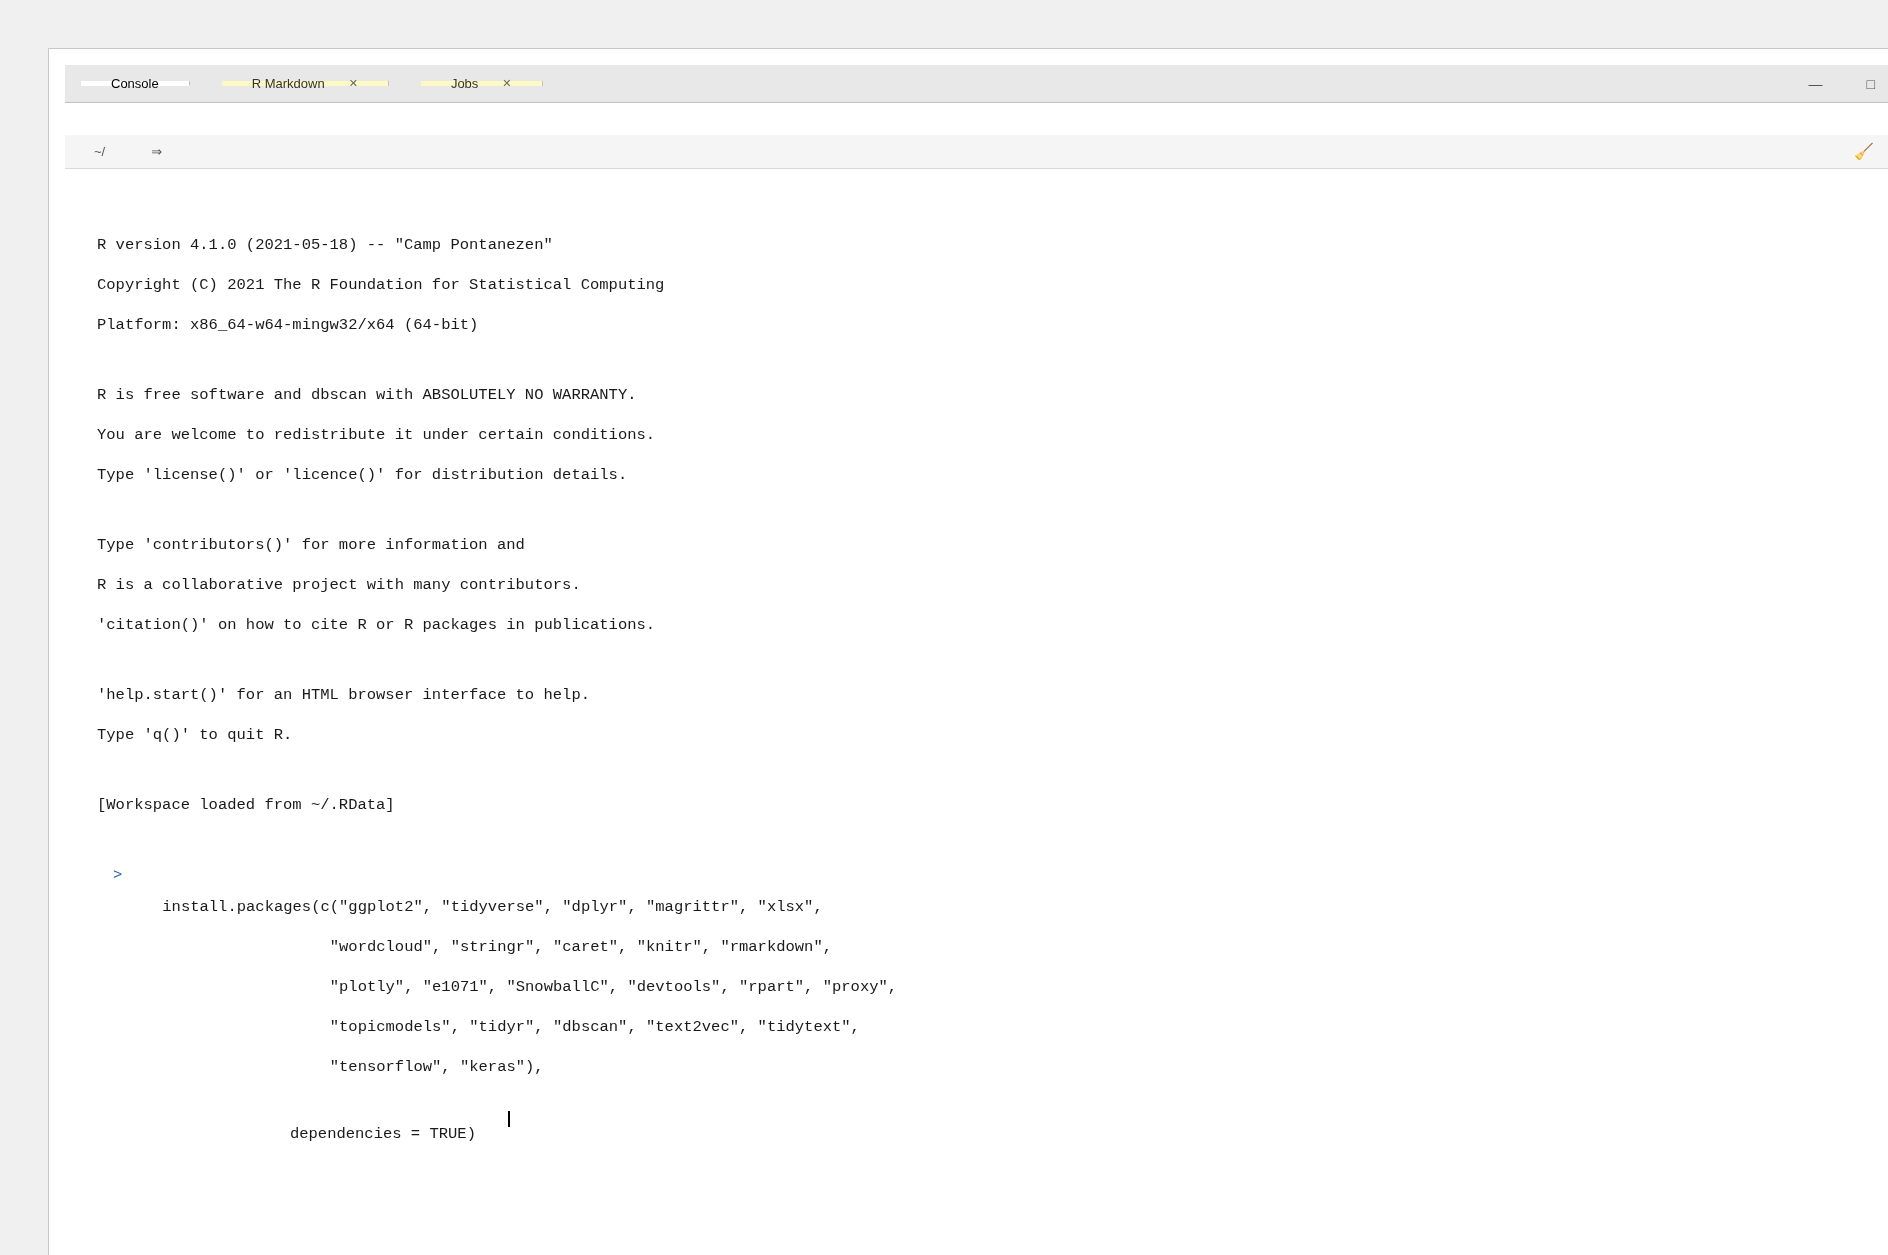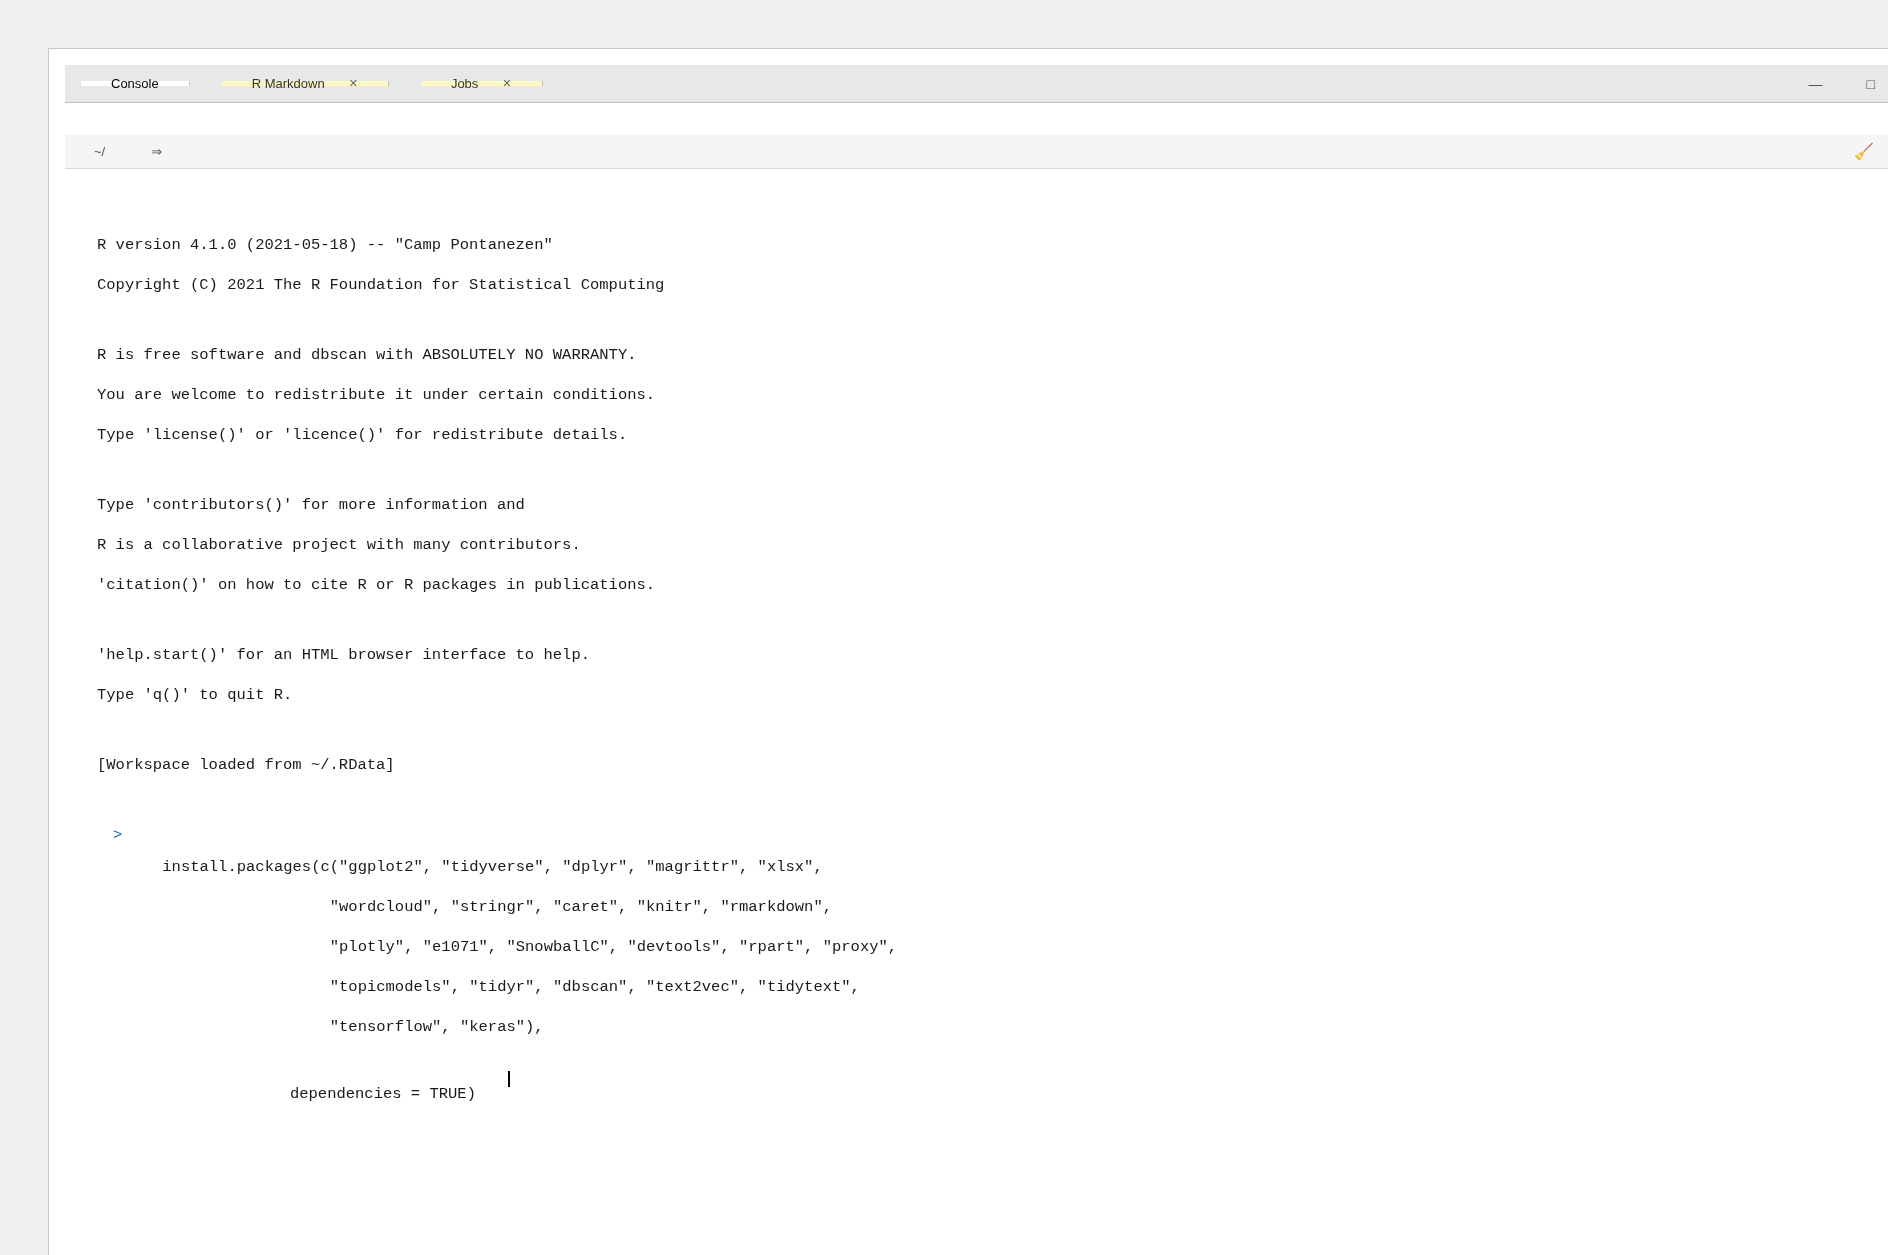--- a/index.html
+++ b/index.html
@@ -187,24 +187,25 @@
     <button class="toolbar-btn">~/</button>
     <button class="toolbar-btn">⇒</button>
     <div class="toolbar-right">
       <button class="toolbar-btn" style="font-size:16px;">🧹</button>
     </div>
   </div>
 
   <div class="console-content">
     <div class="console-text info">R version 4.1.0 (2021-05-18) -- "Camp Pontanezen"</div>
     <div class="console-text info">Copyright (C) 2021 The R Foundation for Statistical Computing</div>
+    <div class="console-text info">Platform: x86_64-w64-mingw32/x64 (64-bit)</div>
     <div class="spacer"></div>
     <div class="console-text">R is free software and dbscan with ABSOLUTELY NO WARRANTY.</div>
     <div class="console-text">You are welcome to redistribute it under certain conditions.</div>
-    <div class="console-text">Type 'license()' or 'licence()' for redistribute details.</div>
+    <div class="console-text">Type 'license()' or 'licence()' for distribution details.</div>
     <div class="spacer"></div>
     <div class="console-text">Type 'contributors()' for more information and</div>
     <div class="console-text">R is a collaborative project with many contributors.</div>
     <div class="console-text">'citation()' on how to cite R or R packages in publications.</div>
     <div class="spacer"></div>
     <div class="console-text">'help.start()' for an HTML browser interface to help.</div>
     <div class="console-text">Type 'q()' to quit R.</div>
     <div class="spacer"></div>
     <div class="console-text">[Workspace loaded from ~/.RData]</div>
     <div class="spacer"></div>

